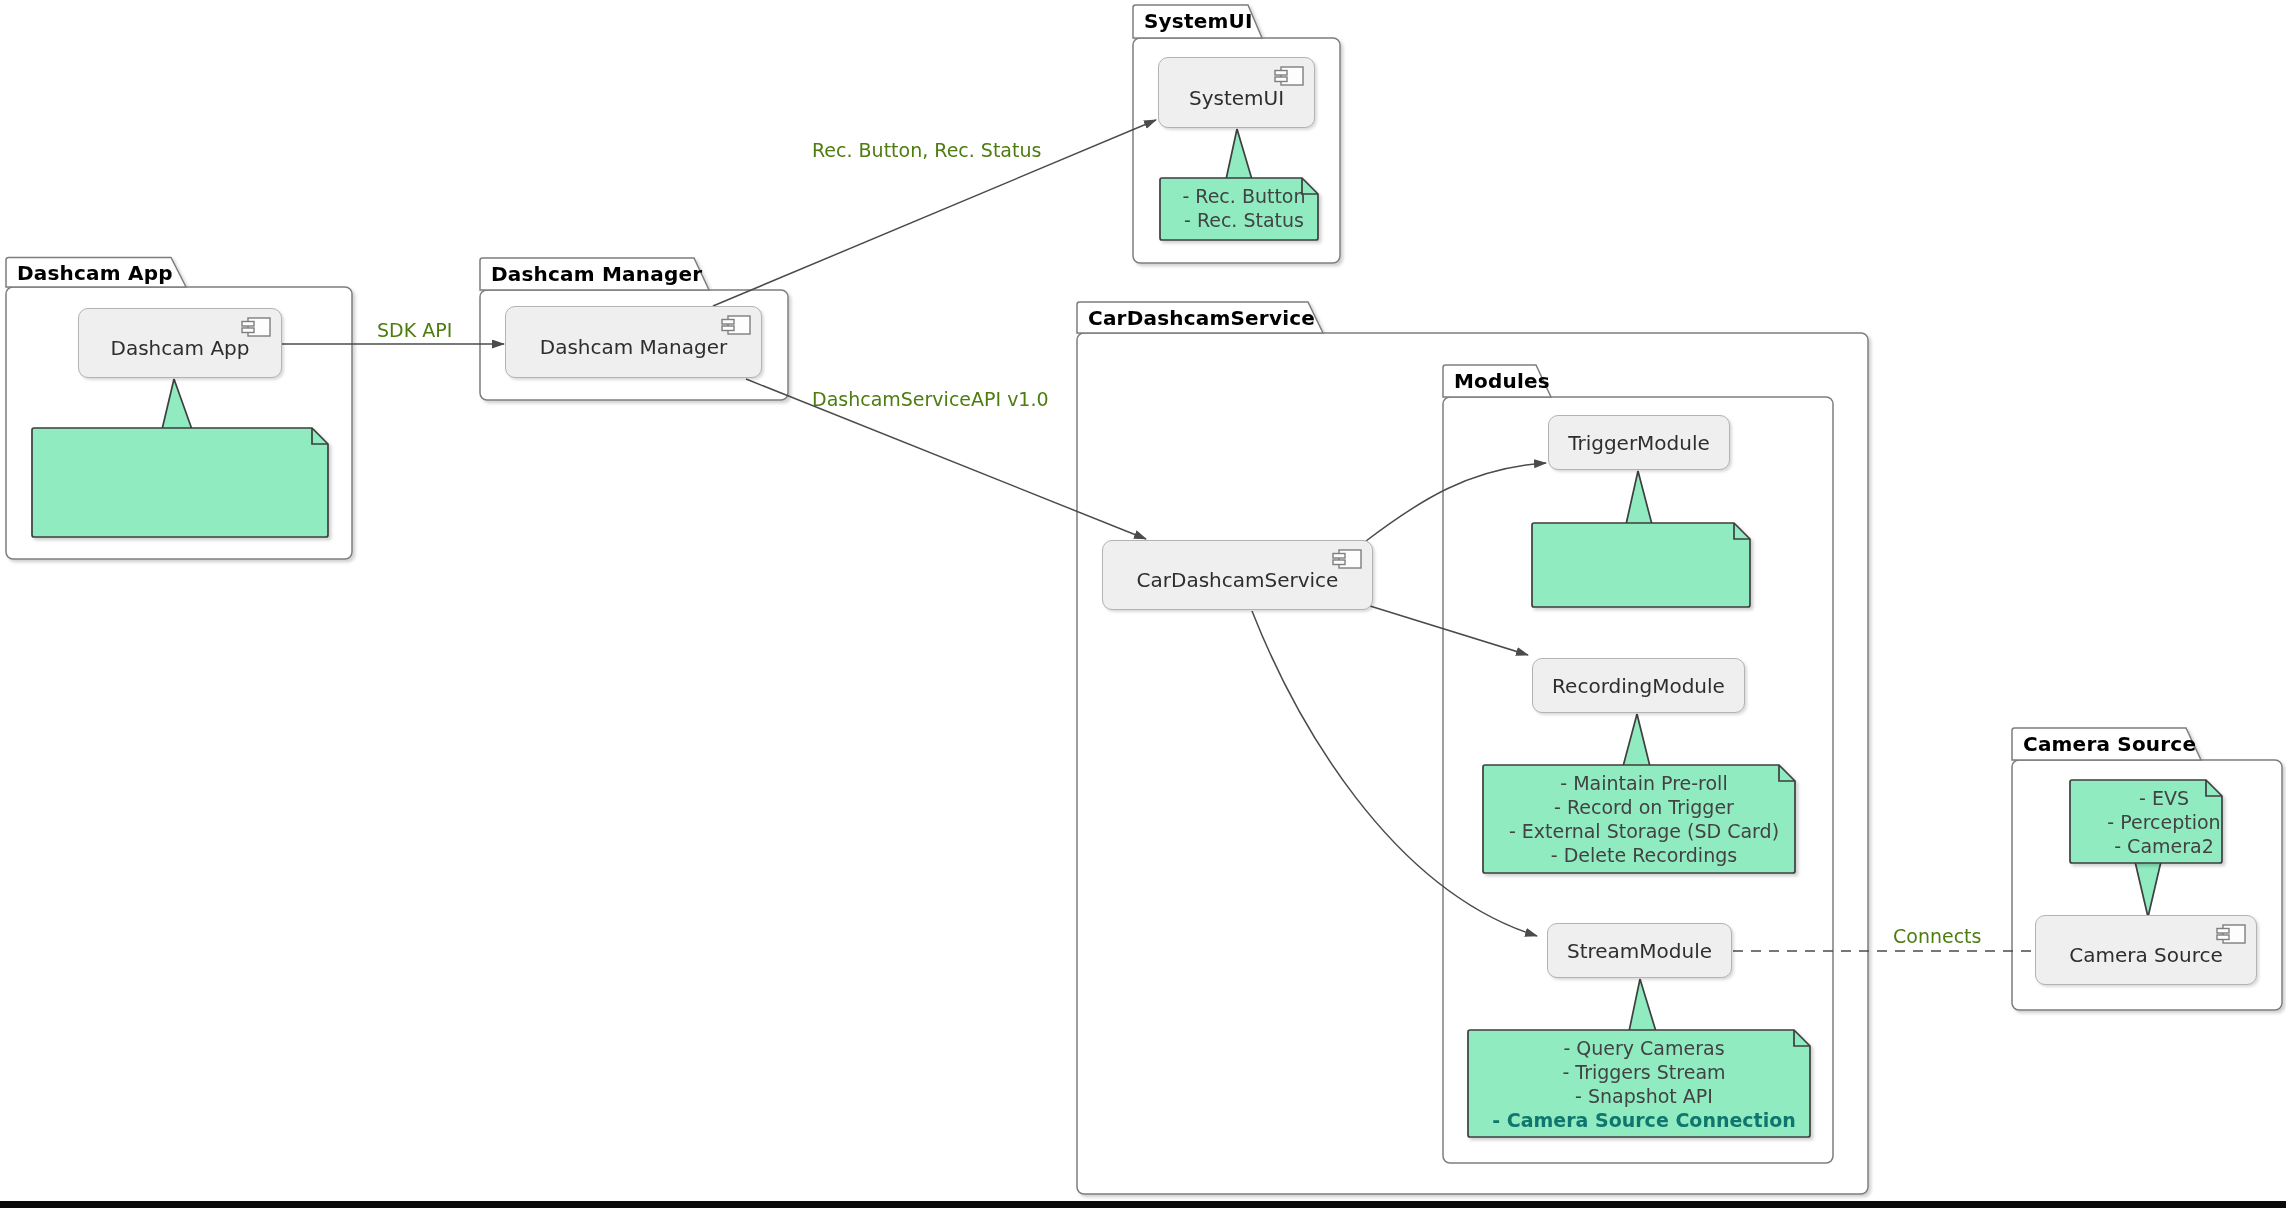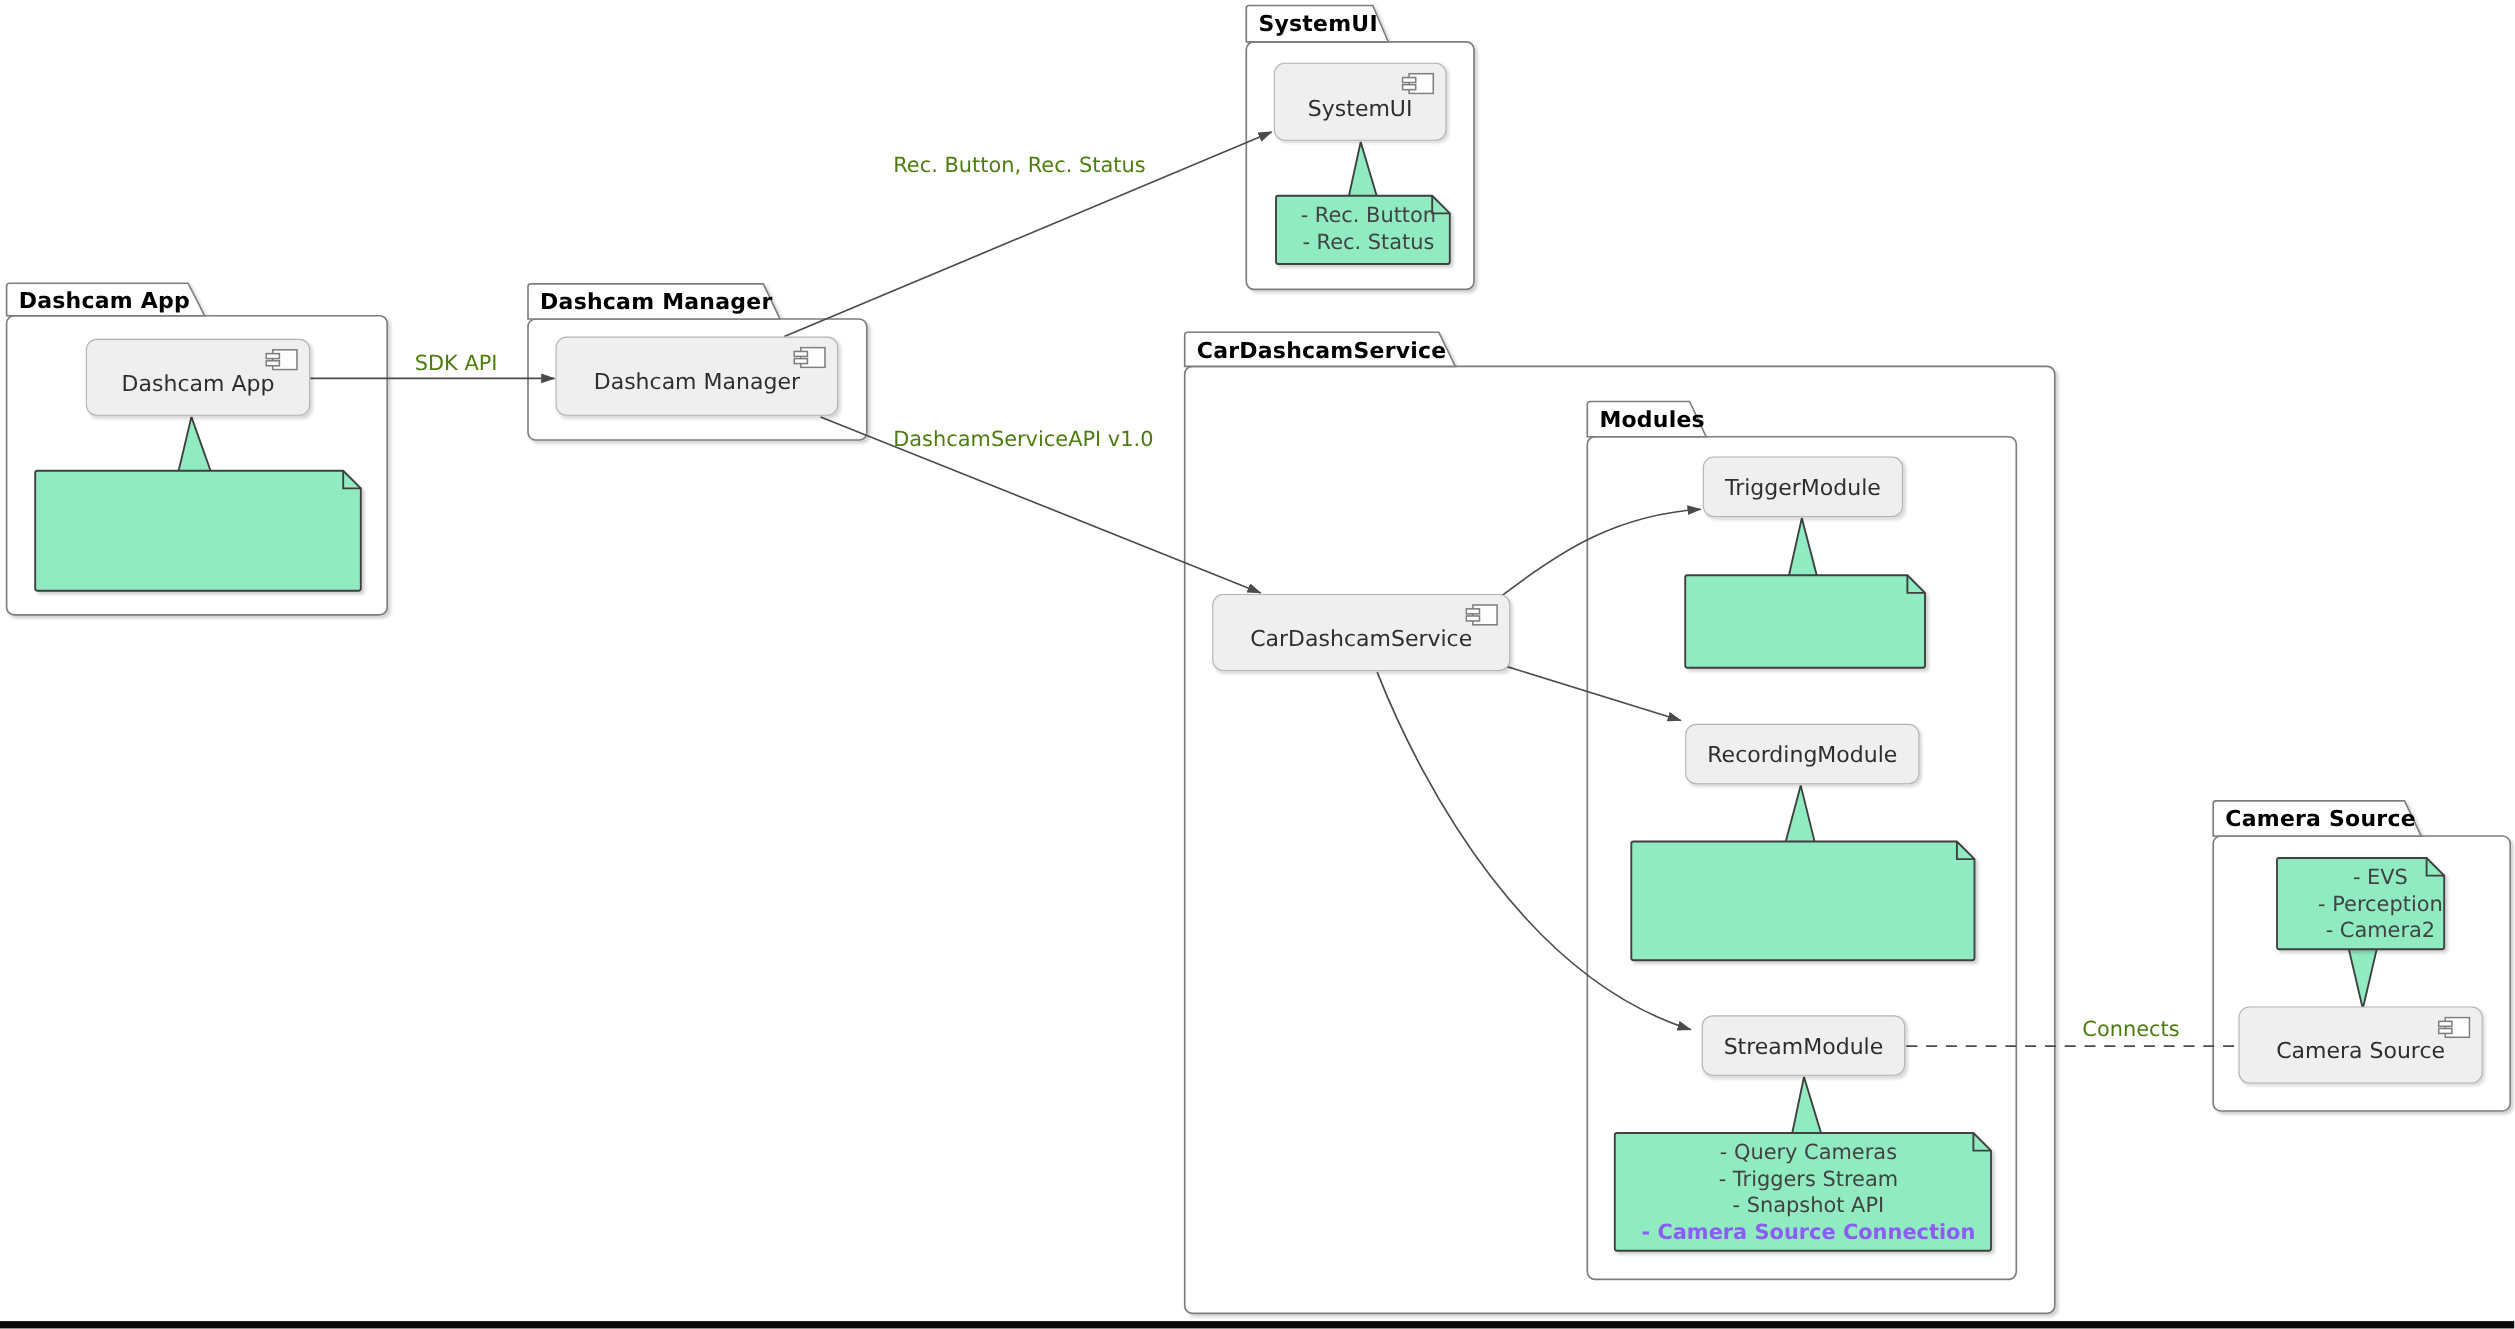--- a/index.html
+++ b/index.html
@@ -19,21 +19,21 @@
     box-sizing:border-box;white-space:nowrap;
   }
   .comp.has-icon{padding-top:10px;}
   .comp .uml-icon{position:absolute;top:8px;right:10px;width:30px;height:20px;}
   .note-text{
     position:absolute;font-size:19px;line-height:24px;color:#424242;
     padding:6px 0 0 10px;box-sizing:border-box;white-space:nowrap;text-align:center;
   }
   .note-line{height:24px;}
   .note-line.ind{padding-left:15px;}
-  .note-line.bold{font-weight:bold;color:#8b5cf6;}
+  .note-line.bold{font-weight:bold;color:#0f766e;}
   .edge-label{
     position:absolute;font-size:19px;color:#4d7c0f;white-space:nowrap;
   }
   .bottom-bar{
     position:absolute;left:0;top:1201px;width:2286px;height:7px;background:#0a0a0a;
   }
 </style>
 </head>
 <body>
 
@@ -190,20 +190,26 @@
           <rect x="1" y="11" width="12" height="4.5"></rect>
         </g>
       </svg>
     <span>Camera Source</span>
   </div>
 
   <div class="note-text" style="left:1160px;top:178px;width:158px;height:62px;">
     <div class="note-line">- Rec. Button</div>
     <div class="note-line">- Rec. Status</div>
   </div>
+  <div class="note-text" style="left:1483px;top:765px;width:312px;height:108px;">
+    <div class="note-line">- Maintain Pre-roll</div>
+    <div class="note-line">- Record on Trigger</div>
+    <div class="note-line">- External Storage (SD Card)</div>
+    <div class="note-line">- Delete Recordings</div>
+  </div>
   <div class="note-text" style="left:1468px;top:1030px;width:342px;height:107px;">
     <div class="note-line">- Query Cameras</div>
     <div class="note-line">- Triggers Stream</div>
     <div class="note-line">- Snapshot API</div>
     <div class="note-line bold">- Camera Source Connection</div>
   </div>
   <div class="note-text" style="left:2070px;top:780px;width:168px;height:83px;padding-left:20px;">
     <div class="note-line">- EVS</div>
     <div class="note-line">- Perception</div>
     <div class="note-line">- Camera2</div>

